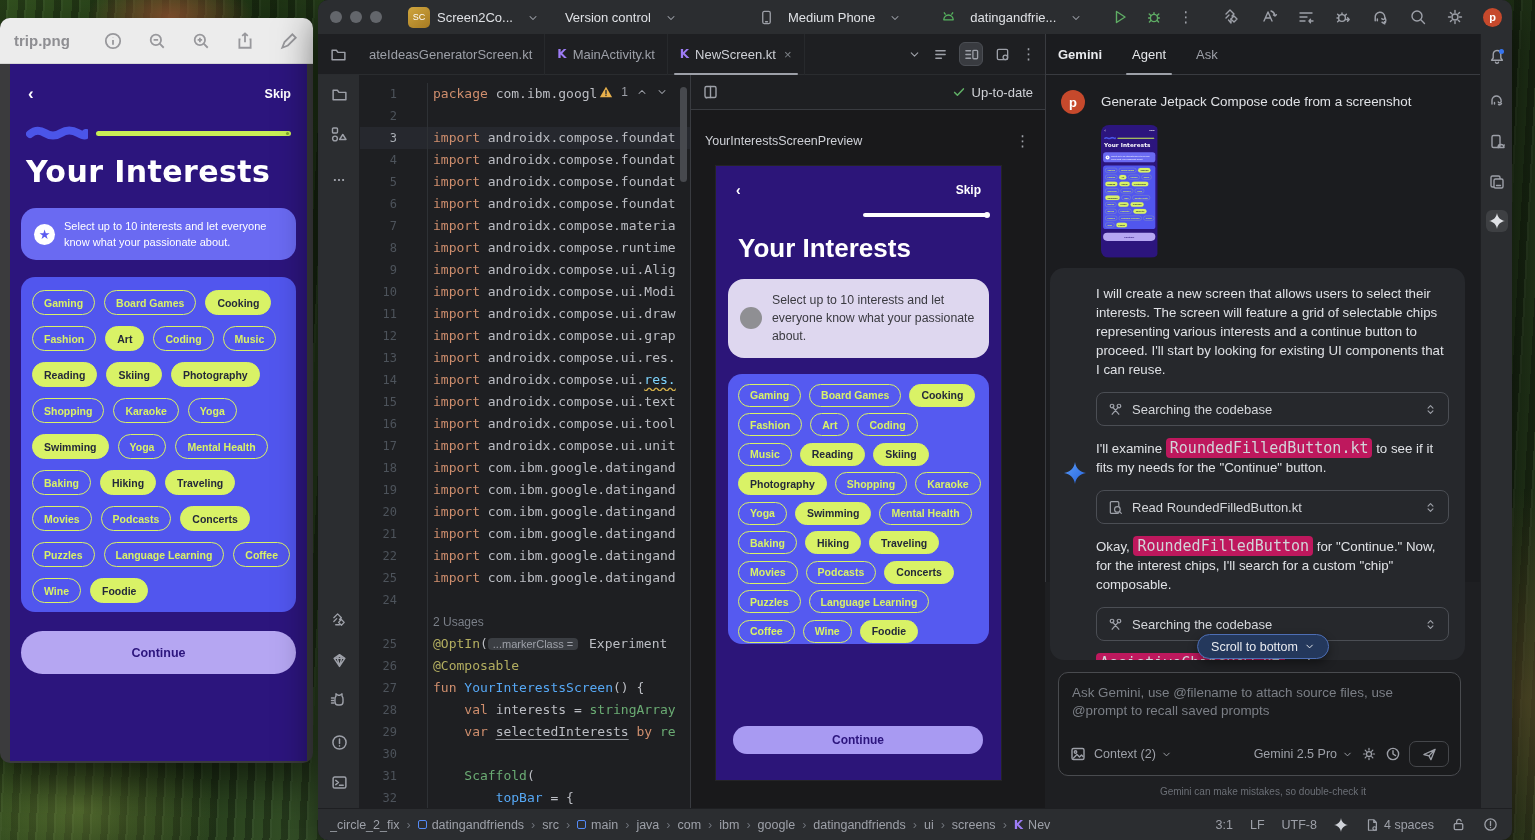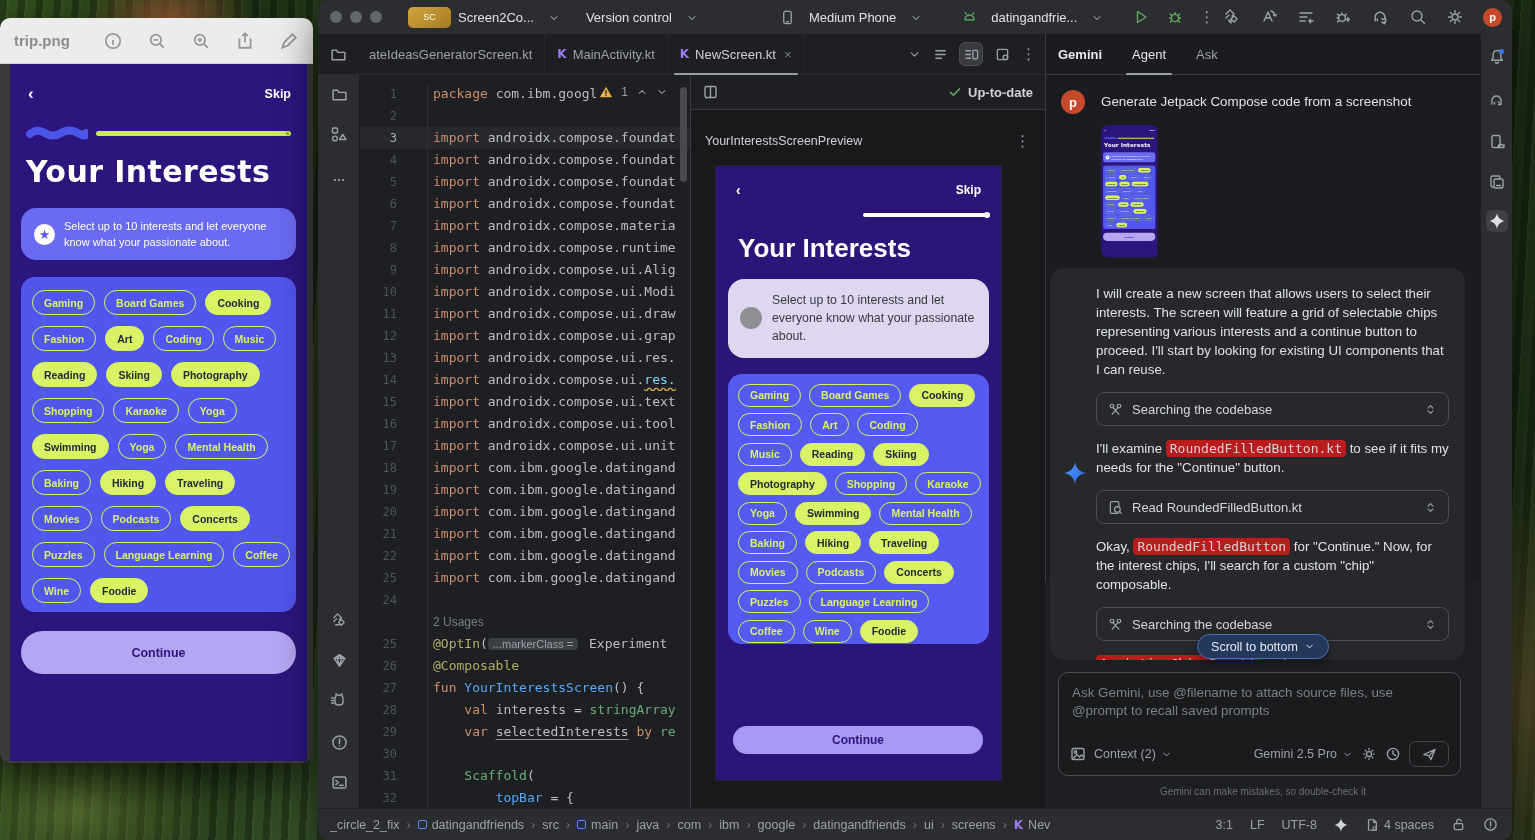--- a/index.html
+++ b/index.html
@@ -74,21 +74,21 @@
 
   
   #thumb-wrap{left:55px;top:91px;width:58px;height:133px;border-radius:8px;overflow:hidden;}
   #thumb-wrap .ph-left{transform:scale(0.19);transform-origin:0 0;left:0;top:0;}
 
   
   #ide{left:318px;top:0;width:1194px;height:840px;background:#1e1f22;border-radius:10px;overflow:hidden;
        box-shadow:0 18px 40px rgba(0,0,0,.6);color:#bcbec4;font-size:13px;}
   #main-toolbar{position:absolute;left:0;top:0;width:100%;height:34px;background:#2b2d30;display:flex;align-items:center;}
   .tl-dot{width:12px;height:12px;border-radius:50%;background:#63666b;margin-right:8px;}
-  #sc-icon{width:43px;height:21px;border-radius:5px;background:linear-gradient(145deg,#d0a63e,#a67a22);
+  #sc-icon{width:22px;height:21px;border-radius:5px;background:linear-gradient(145deg,#d0a63e,#a67a22);
     color:#fff;font-size:9px;font-weight:400;display:flex;align-items:center;justify-content:center;margin:0 7px 0 18px;}
   .tb-item{display:flex;align-items:center;gap:14px;color:#dfe1e5;font-size:13px;margin-right:26px;cursor:default;}
   .tb-item .chev{margin-top:1px;}
   .ic{display:inline-flex;align-items:center;justify-content:center;}
   .ic svg{stroke:#9da0a8;fill:none;stroke-width:1.4;stroke-linecap:round;stroke-linejoin:round;}
   .ic.green svg{stroke:#5fad65;}
   .tb-right{margin-left:auto;display:flex;align-items:center;gap:19px;padding-right:10px;}
   #avatar{width:19px;height:19px;border-radius:50%;background:#c6492c;color:#fff;font-size:11px;font-weight:700;
     display:flex;align-items:center;justify-content:center;}
 
@@ -129,21 +129,21 @@
   .tk-v{color:#bcbec4;text-decoration:underline;text-underline-offset:3px;text-decoration-color:#8a8d93;}
   .tk-u{color:#7dd3fc;text-decoration:underline wavy #d5b14a;text-underline-offset:3px;}
   .tk-il{background:#3b3e43;color:#9da0a8;border-radius:4px;padding:0 5px;font-size:11px;margin-right:3px;font-family:"Liberation Sans",sans-serif;}
   .usages{color:#7a7f88;font-size:12px;font-family:"Liberation Sans",sans-serif;}
   #inspections{position:absolute;right:22px;top:8px;display:flex;align-items:center;gap:8px;height:18px;
     font-family:"Liberation Sans",sans-serif;font-size:12px;color:#9da0a8;}
   #ed-scrollbar{position:absolute;right:3px;top:12px;width:7px;height:95px;border-radius:4px;background:#47494e;}
 
   
   #design-pane{position:absolute;left:372px;top:75px;width:355px;height:733px;background:#19191b;border-left:1px solid #393b40;}
-  #dp-header{height:35px;border-bottom:1px solid #393b40;background:#1e1f22;display:flex;align-items:center;padding:0 12px;font-weight:bold;}
+  #dp-header{height:35px;border-bottom:1px solid #393b40;background:#1e1f22;display:flex;align-items:center;padding:0 12px;}
   #dp-status{margin-left:auto;display:flex;align-items:center;gap:6px;color:#d0d2d7;font-size:13px;}
   #dp-label-row{display:flex;align-items:center;padding:0 14px;margin-top:22px;}
   #dp-label{color:#ced0d6;font-size:12.5px;}
   #dp-kebab{margin-left:auto;}
   #phone-prev{left:25px;top:91px;}
 
   
   #gemini{position:absolute;left:727px;top:34px;width:435px;height:548px;background:#1b1c1f;border-left:1px solid #393b40;}
   #gem-header{height:41px;border-bottom:1px solid #393b40;display:flex;align-items:center;padding:0 12px;gap:30px;}
   #gem-title{color:#eaebee;font-weight:700;font-size:13px;}
@@ -153,21 +153,21 @@
   #guser{position:absolute;left:15px;top:56px;display:flex;gap:16px;align-items:flex-start;}
   #guser-avatar{width:24px;height:24px;border-radius:50%;background:#c6492c;color:#fff;font-size:13px;font-weight:700;
     display:flex;align-items:center;justify-content:center;flex:none;}
   #guser-text{color:#dfe1e5;font-size:13.4px;padding-top:4px;}
   #gcard{position:absolute;left:4px;top:234px;width:415px;height:392px;background:#26282c;border-radius:14px;
     padding:14px 16px 0 14px;overflow:hidden;display:flex;gap:10px;}
   #gcard-icon{flex:none;margin-top:4px;}
   #gblocks{flex:1;min-width:0;}
   .gpara{color:#dfe1e5;font-size:13.3px;line-height:19px;margin:9px 0 13px 0;}
   .gpara:first-child{margin-top:2px;}
-  .gcode{font-family:"DejaVu Sans Mono",monospace;font-size:13px;background:#b91c1c;color:#d2d4d9;border-radius:4px;padding:1px 4px;}
+  .gcode{font-family:"DejaVu Sans Mono",monospace;font-size:15px;background:#be185d;color:#d2d4d9;border-radius:4px;padding:1px 4px;}
   .gtool{display:flex;align-items:center;gap:9px;height:34px;border:1px solid #4b4e54;border-radius:8px;
     padding:0 11px;color:#d4d6da;font-size:13px;margin:13px 0;}
   .gtool .updn{margin-left:auto;}
   #scroll-pill{position:absolute;left:50%;transform:translateX(-50%);top:600px;height:25px;padding:0 13px;border-radius:13px;
     background:#24385c;border:1px solid #4d6eb5;color:#e8eaef;font-size:12.5px;display:flex;align-items:center;gap:6px;
     box-shadow:0 4px 10px rgba(0,0,0,.4);}
   #ginput{position:absolute;left:12px;top:638px;width:403px;height:104px;border:1px solid #494b4f;border-radius:10px;background:#1a1b1d;}
   #ginput textarea{position:absolute;left:0;top:0;width:100%;height:62px;background:transparent;border:none;outline:none;resize:none;
     padding:11px 13px 0 13px;color:#d5d7db;font-family:"Liberation Sans",sans-serif;font-size:13.4px;line-height:18px;}
   #ginput textarea::placeholder{color:#7b7f86;}

